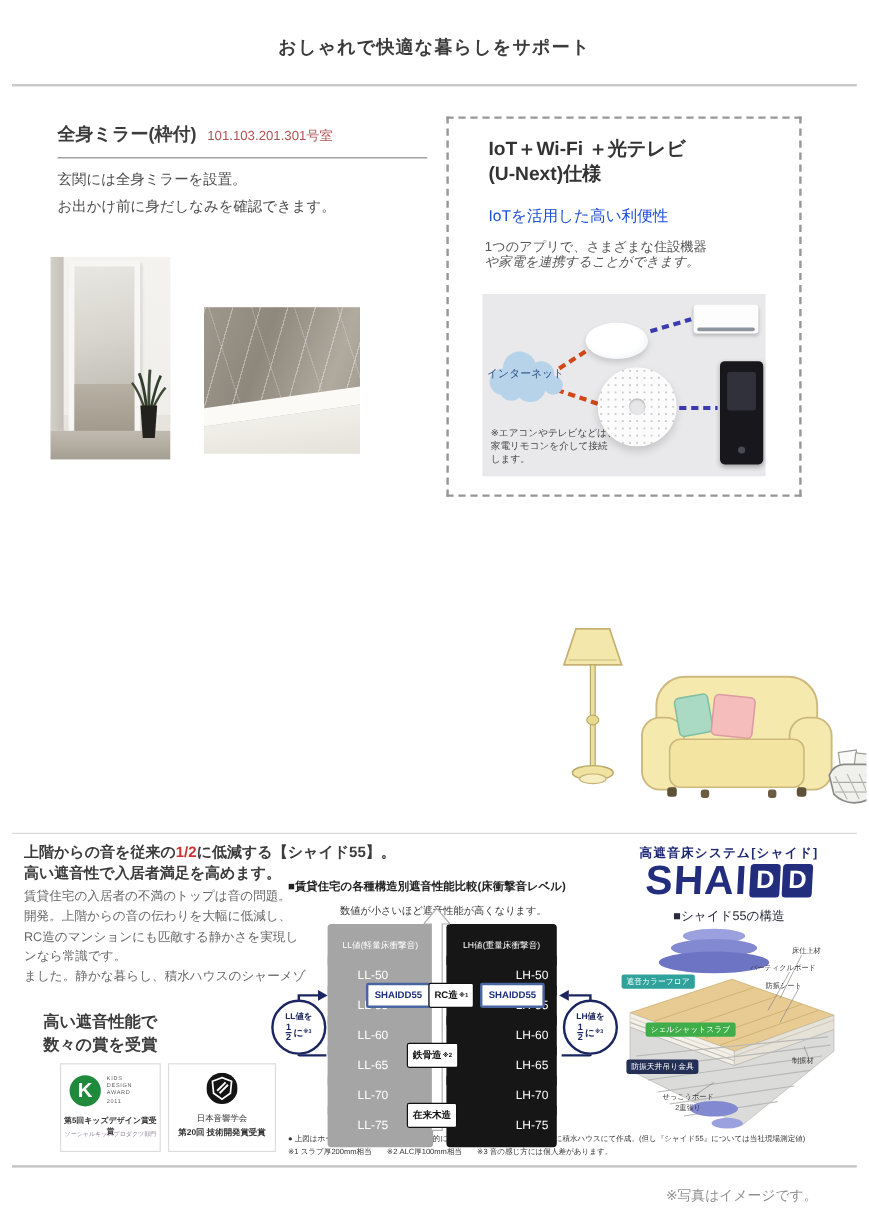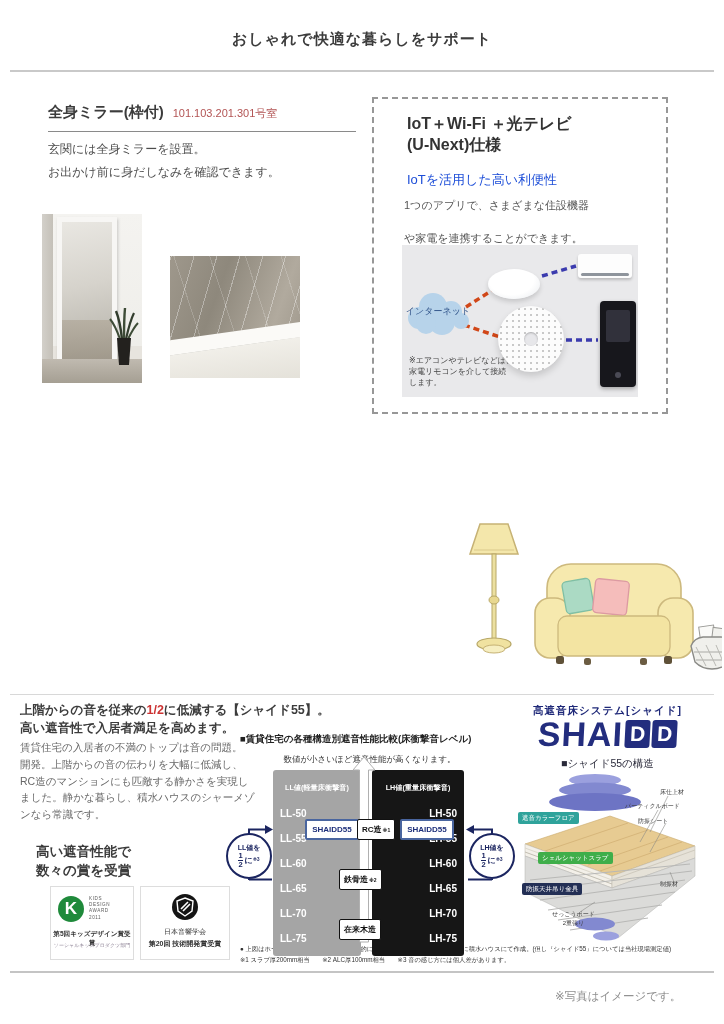--- a/index.html
+++ b/index.html
@@ -38,21 +38,21 @@
   .p2-frameband{position:absolute;left:-14px;top:74px;width:175px;height:15px;transform:rotate(-8deg);
                 background:#fbfaf7;box-shadow:0 2px 2px rgba(0,0,0,.2);}
   .p2-base{position:absolute;left:-14px;top:89px;width:180px;height:60px;transform:rotate(-8deg);
            background:linear-gradient(180deg,#f1efe9,#dedbd2);}
   
   .iot-box{top:97px;left:372px;width:292px;height:313px;border:2px dashed #979797;background:#fff;}
   .iot-title{left:33px;font-size:16px;font-weight:bold;color:#333;}
   .it1{top:15px;} .it2{top:36px;}
   .iot-subtitle{left:33px;top:72px;font-size:13px;color:#1d4ed8;}
   .iot-desc{left:30px;font-size:11px;color:#555;}
-  .id1{top:99px;} .id2{top:132px;}
+  .id1{top:99px;} .id2{top:112px;font-style:italic;}
   .iot-panel{left:28px;top:146px;width:236px;height:152px;background:#e9e9eb;overflow:hidden;}
   .cloud-label{left:0px;top:60px;width:72px;text-align:center;font-size:9px;color:#2d5188;}
   .iot-pod{left:86px;top:24px;width:52px;height:30px;border-radius:50%;
            background:radial-gradient(ellipse at 45% 35%,#ffffff 55%,#e7eaee 100%);box-shadow:0 3px 5px rgba(0,0,0,.15);}
   .iot-ac{left:176px;top:9px;width:54px;height:24px;border-radius:3px;background:#fdfdfd;box-shadow:0 2px 3px rgba(0,0,0,.2);}
   .ac-vent{position:absolute;left:3px;bottom:2px;width:48px;height:3px;background:#8e949c;border-radius:2px;}
   .iot-speaker{left:96px;top:61px;width:66px;height:66px;border-radius:50%;
                background-color:#fcfcfc;background-image:radial-gradient(#c9c9c9 0.8px,transparent 1.1px);
                background-size:6px 6px;box-shadow:0 4px 7px rgba(0,0,0,.15);}
   .speaker-hole{position:absolute;left:26px;top:26px;width:14px;height:14px;border-radius:50%;
@@ -74,23 +74,23 @@
   .a1l1{left:0;top:43px;width:82px;text-align:center;font-size:6.6px;font-weight:bold;color:#333;}
   .a1l2{left:0;top:55px;width:82px;text-align:center;font-size:5px;color:#8a7f92;}
   .asj-logo{left:31px;top:7px;}
   .a2l1{left:0;top:40px;width:88px;text-align:center;font-size:7px;color:#333;}
   .a2l2{left:0;top:52px;width:88px;text-align:center;font-size:7px;font-weight:bold;color:#333;}
   
   .chart-title{left:240px;top:733px;width:260px;font-size:9.5px;font-weight:bold;color:#222;}
   .chart-note{left:262px;top:754px;width:215px;text-align:center;font-size:8.5px;color:#333;}
   .chart-rows{left:273px;top:770px;width:191px;}
   .crow{position:relative;height:19px;margin-bottom:6px;}
-  .bar{position:absolute;top:0;height:36px;border-radius:3px;color:#fff;font-weight:bold;
+  .bar{position:absolute;top:0;height:36px;border-radius:3px;color:#fff;font-weight:normal;
        display:flex;align-items:center;z-index:1;}
-  .bar.gray{left:0;width:88px;background:#a5a5a5;font-size:10px;padding-left:7px;box-sizing:border-box;}
+  .bar.gray{left:0;width:88px;background:#a5a5a5;font-size:10px;padding-left:25px;box-sizing:border-box;}
   .bar.black{left:99px;width:92px;background:#161616;font-size:10px;justify-content:flex-end;padding-right:7px;box-sizing:border-box;}
   .bar.hdr{font-size:7.2px;padding:0 2px;justify-content:center;}
   .chart-arrow{position:absolute;left:80px;top:-13px;z-index:2;}
   .badge{position:absolute;top:-1px;height:21px;background:#fff;z-index:3;border-radius:2px;
          display:flex;align-items:center;justify-content:center;font-weight:bold;box-sizing:border-box;padding:0 4px;}
   .badge.blue{border:2px solid #49659f;color:#1d2f7a;font-size:8px;width:54px;}
   .badge.black{border:1.5px solid #111;color:#111;font-size:8px;}
   .bsup{font-size:5px;margin-left:1px;}
   .callouts-svg{left:220px;top:820px;}
   .callout-circle{width:46px;height:46px;border-radius:50%;border:2px solid #1b2560;background:#fff;
@@ -238,22 +238,22 @@
 
   <div class="abs sh-heading">
     <div><span>上階からの音を従来の</span><span class="sh-red">1/2</span><span>に低減する【シャイド55】。</span></div>
     <div>高い遮音性で入居者満足を高めます。</div>
   </div>
 
   <div class="abs sh-body">
     <div>賃貸住宅の入居者の不満のトップは音の問題。</div>
     <div>開発。上階からの音の伝わりを大幅に低減し、</div>
     <div>RC造のマンションにも匹敵する静かさを実現し</div>
+    <div>ンなら常識です。</div>
     <div>ました。静かな暮らし、積水ハウスのシャーメゾ</div>
-    <div>ンなら常識です。</div>
   </div>
 
   <div class="abs awards-heading">
     <div>高い遮音性能で</div>
     <div>数々の賞を受賞</div>
   </div>
 
   <div class="abs award-box ab1">
     <div class="abs kids-logo">K</div>
     <div class="abs kids-text">

